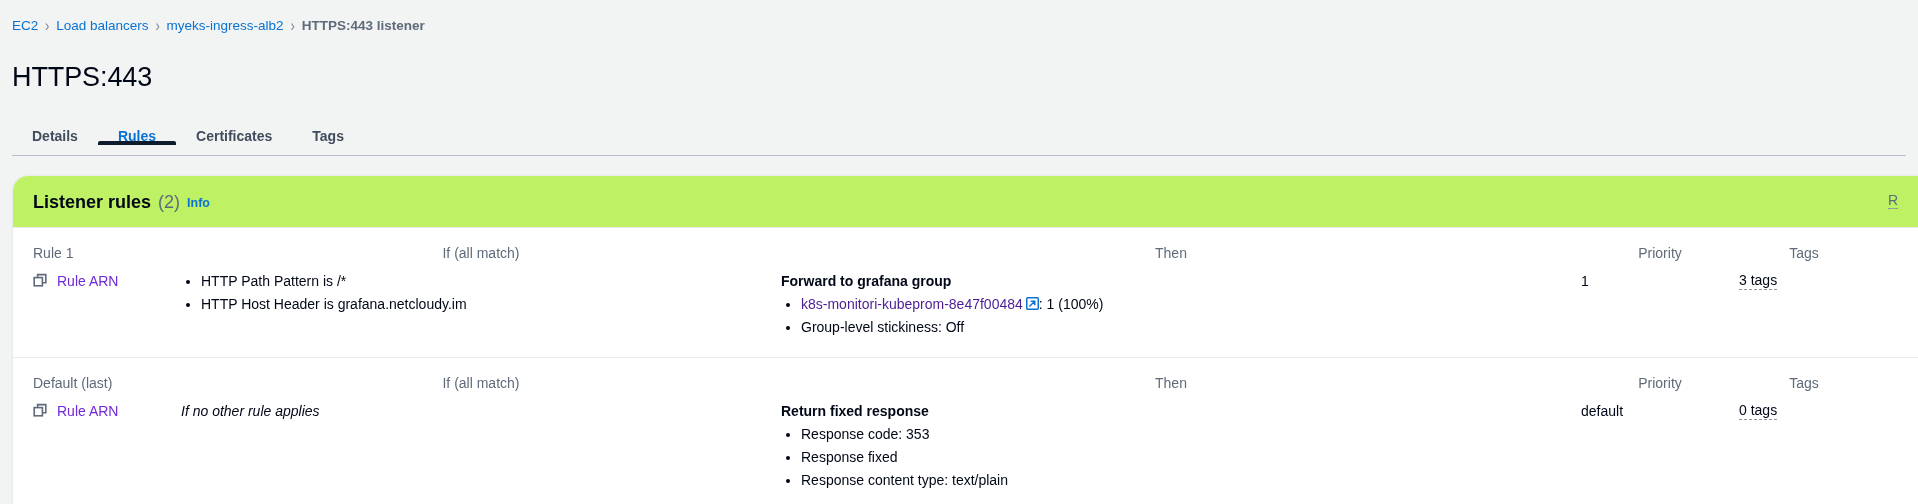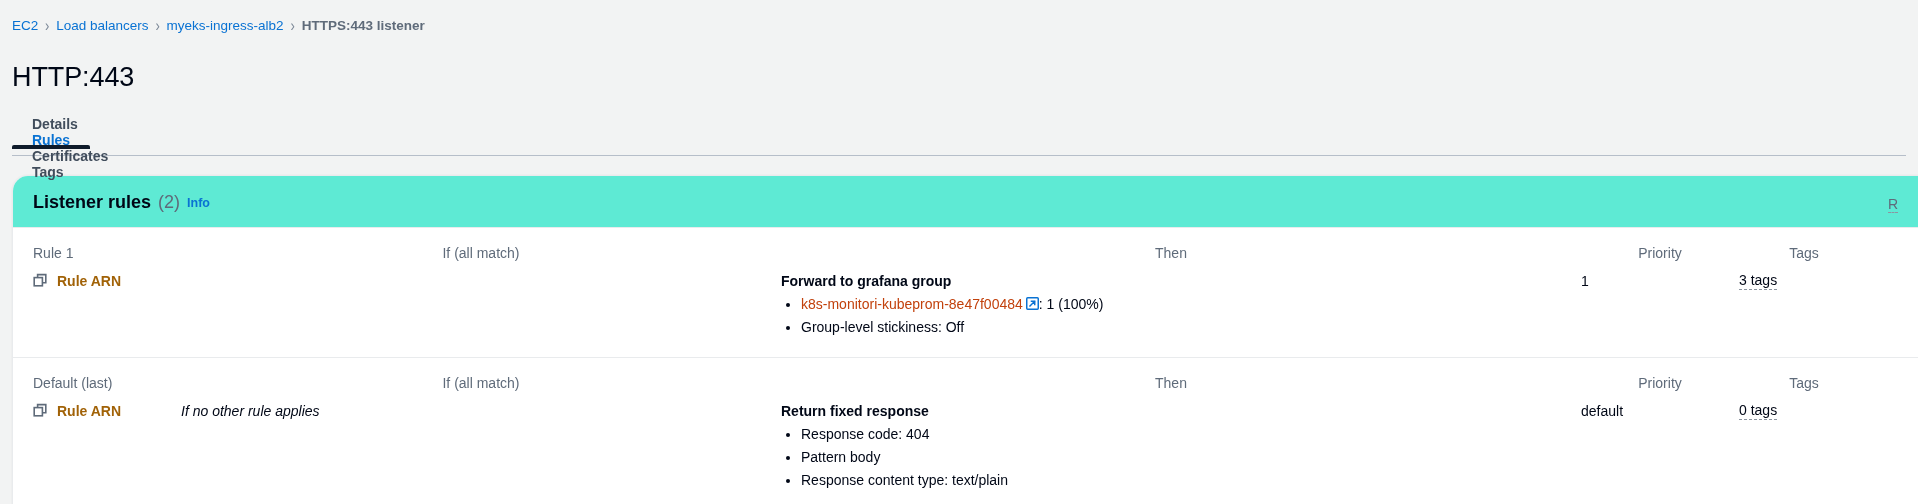--- a/index.html
+++ b/index.html
@@ -40,24 +40,23 @@
   }
 
   
   .tabs-wrap {
     margin-top: 22px;
     padding: 0 12px;
     position: relative;
   }
   .tabs {
     display: flex;
-    align-items: flex-start;
+    align-items: center;
     border-bottom: 1px solid #b6bec9;
     height: 40px;
-    flex-direction: column;
   }
   .tab {
     position: relative;
     display: flex; align-items: center;
     padding: 0 20px;
     font-size: 14px;
     font-weight: bold;
     color: #414d5c;
     cursor: pointer;
     white-space: nowrap;
@@ -82,24 +81,24 @@
     margin: 19px 0 0 12px;
     background: #ffffff;
     border: 1px solid #e9ebed;
     border-radius: 16px 0 0 16px;
     border-right: none;
     min-height: 345px;
     box-shadow: 0 0 1px 1px rgba(0,7,22,.02);
     overflow: hidden;
   }
   .card-header {
-    display: flex; align-items: flex-end;
+    display: flex; align-items: flex-start;
     justify-content: space-between;
     padding: 16px 20px 14px 20px;
-    background: #5eead4;
+    background: #bef264;
   }
   .card-title {
     display: flex; align-items: baseline; gap: 7px;
     font-size: 18px; font-weight: bold; color: #000716;
   }
   .card-count { font-weight: 400; color: #5f6b7a; }
   .info-link {
     font-size: 12.5px; font-weight: bold;
     color: #0972d3; cursor: pointer;
     position: relative; top: -1px;
@@ -131,42 +130,42 @@
     color: #5f6b7a;
     font-size: 14px;
     margin-bottom: 10px;
     line-height: 18px;
     text-align: center;
   }
   .rule-name { color: #5f6b7a; font-size: 14px; line-height: 18px; margin-bottom: 10px; }
 
   .arn-line {
     display: flex; align-items: center; gap: 8px;
-    color: #a16207; font-size: 14px; line-height: 18px; font-weight: bold;
+    color: #6d28d9; font-size: 14px; line-height: 18px;
   }
   .copy-icon { display: inline-flex; width: 16px; height: 16px; flex: none; cursor: pointer; }
 
   ul.bullets {
     margin: 0; padding: 0 0 0 20px;
     list-style: disc;
   }
   ul.bullets li {
     line-height: 18px;
     margin-bottom: 0;
     padding-bottom: 1px;
     color: #000716;
   }
   ul.bullets li::marker { color: #000716; font-size: 13px; }
   li + li { margin-top: 4px; }
 
   .italic-note { font-style: italic; color: #000716; line-height: 18px; }
 
   .then-title { font-weight: bold; color: #000716; margin-bottom: 5px; line-height: 18px; }
 
-  .tg-link { color: #c2410c; text-decoration: none; cursor: pointer; }
+  .tg-link { color: #4c1d95; text-decoration: none; cursor: pointer; }
   .ext-icon {
     display: inline-block;
     width: 13px; height: 13px;
     vertical-align: -1px;
     margin-left: 3px;
   }
 
   .value-line { color: #000716; line-height: 18px; font-size: 14px; }
 
   .tags-value {
@@ -184,21 +183,21 @@
 <nav class="breadcrumb">
   <a class="crumb-link">EC2</a>
   <span class="crumb-sep">›</span>
   <a class="crumb-link">Load balancers</a>
   <span class="crumb-sep">›</span>
   <a class="crumb-link">myeks-ingress-alb2</a>
   <span class="crumb-sep">›</span>
   <span class="crumb-current">HTTPS:443 listener</span>
 </nav>
 
-<h1 class="page-title">HTTP:443</h1>
+<h1 class="page-title">HTTPS:443</h1>
 
 <div class="tabs-wrap">
   <div class="tabs">
     <div class="tab">
       <span>Details</span>
     </div>
     <div class="tab active">
       <span>Rules</span>
     </div>
     <div class="tab">
@@ -231,20 +230,24 @@
             <rect x="1.2" y="4.6" width="8.2" height="8.2" stroke="#5f6b7a" stroke-width="1.6" fill="#ffffff"></rect>
             <path d="M4.6 4.6V1.6h8.2v8.2h-3" stroke="#5f6b7a" stroke-width="1.6" fill="none"></path>
           </svg>
         </span>
         <span>Rule ARN</span>
       </div>
     </div>
 
     <div class="col-if">
       <div class="col-label">If (all match)</div>
+      <ul class="bullets">
+        <li>HTTP Path Pattern is /*</li>
+        <li>HTTP Host Header is grafana.netcloudy.im</li>
+      </ul>
     </div>
 
     <div class="col-then">
       <div class="col-label">Then</div>
       <div class="then-title">Forward to grafana group</div>
       <ul class="bullets">
         <li><a class="tg-link">k8s-monitori-kubeprom-8e47f00484</a><span class="ext-icon"><svg width="13" height="13" viewBox="0 0 14 14" xmlns="http://www.w3.org/2000/svg">
                 <rect x="0.8" y="0.8" width="12.4" height="12.4" rx="1" stroke="#0972d3" stroke-width="1.6" fill="none"></rect>
                 <path d="M4.3 9.7L9.4 4.6M9.4 4.6H5.9M9.4 4.6v3.5" stroke="#0972d3" stroke-width="1.6" fill="none" stroke-linecap="square"></path>
               </svg></span><span>: 1 (100%)</span></li>
@@ -280,22 +283,22 @@
 
     <div class="col-if">
       <div class="col-label">If (all match)</div>
       <div class="italic-note">If no other rule applies</div>
     </div>
 
     <div class="col-then">
       <div class="col-label">Then</div>
       <div class="then-title">Return fixed response</div>
       <ul class="bullets">
-        <li>Response code: 404</li>
-        <li>Pattern body</li>
+        <li>Response code: 353</li>
+        <li>Response fixed</li>
         <li>Response content type: text/plain</li>
       </ul>
     </div>
 
     <div class="col-pri">
       <div class="col-label">Priority</div>
       <div class="value-line">default</div>
     </div>
 
     <div class="col-tags">

